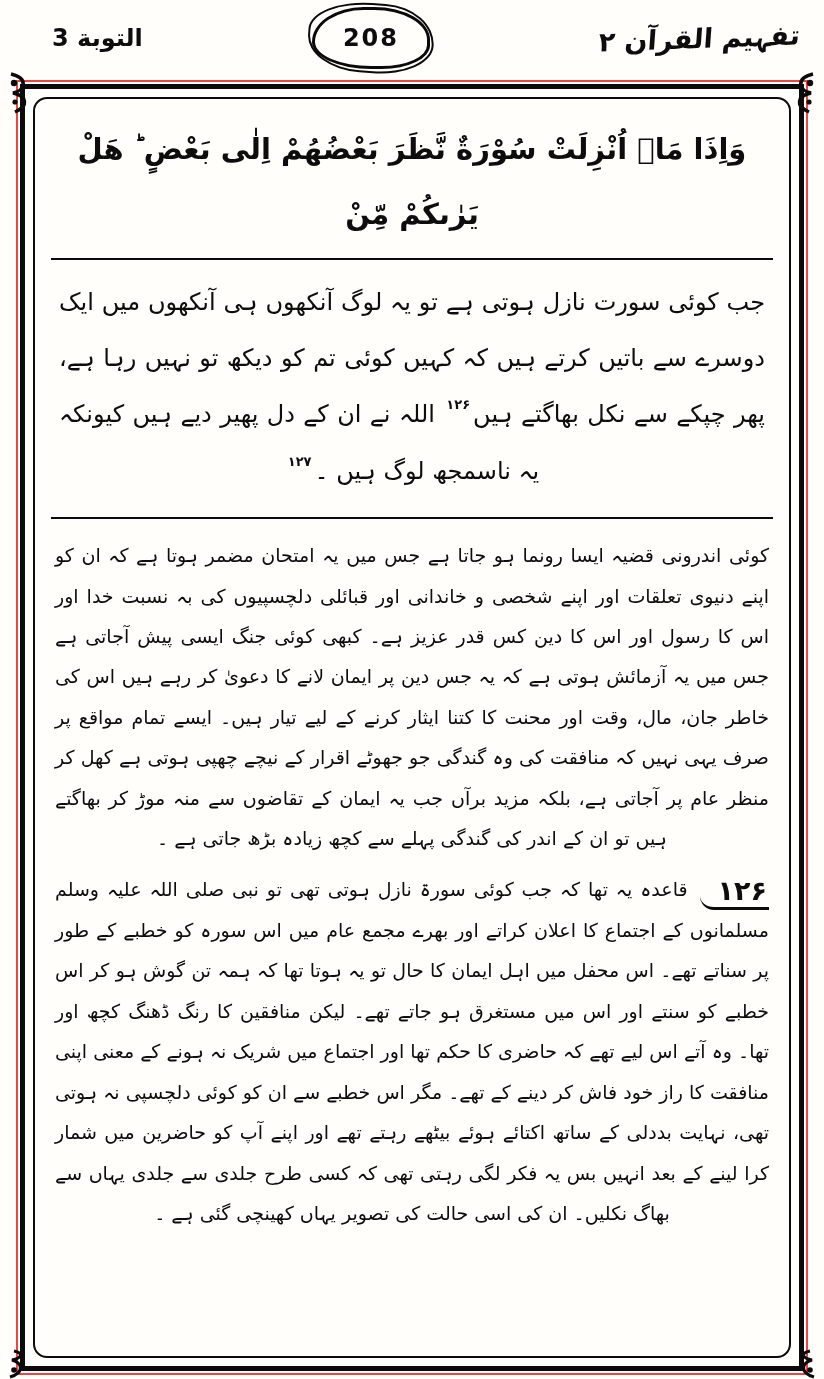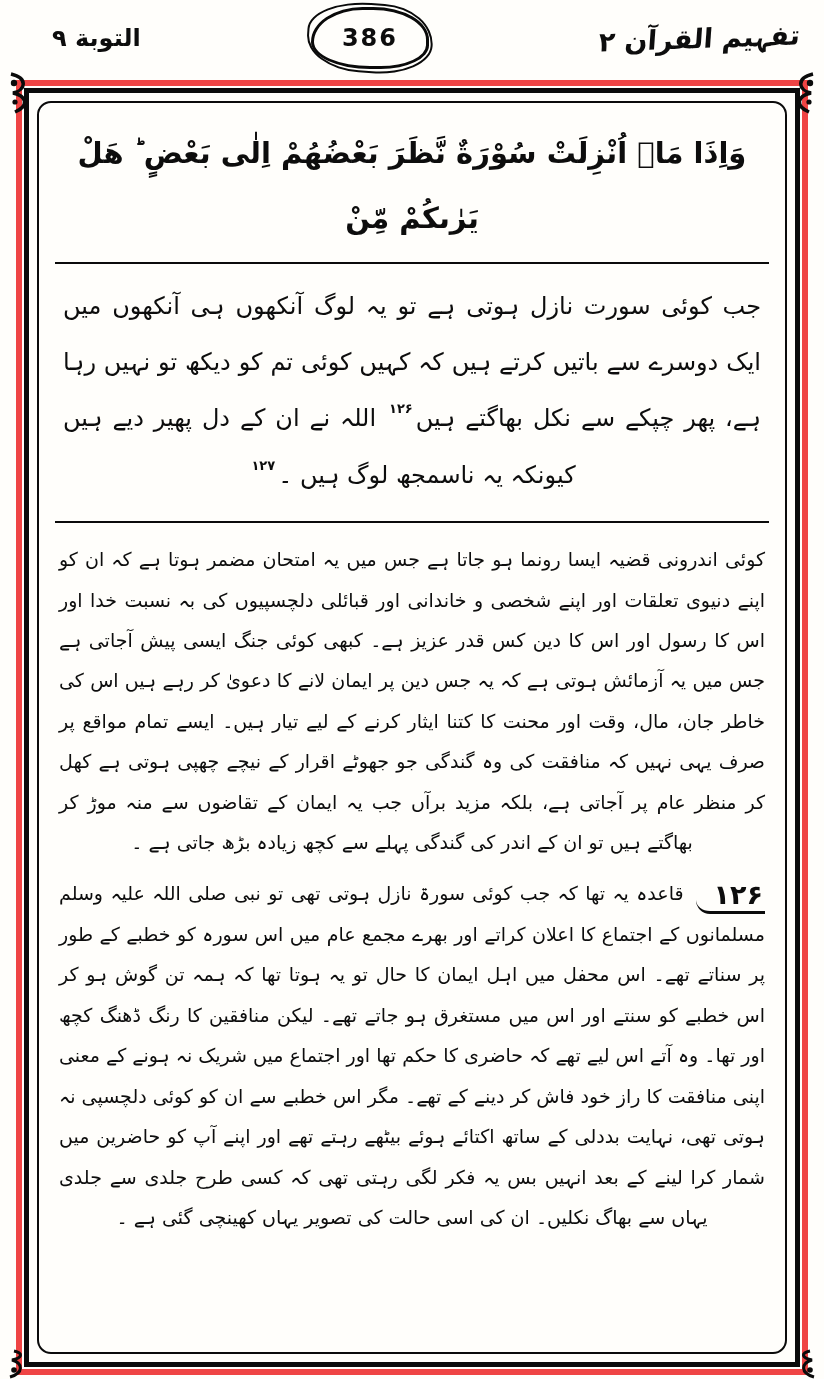--- a/index.html
+++ b/index.html
@@ -32,21 +32,21 @@
     content:"";position:absolute;inset:-7px;
     border:2px solid #0a0a0a;
     border-radius:55% 45% 52% 48% / 48% 62% 50% 55%;
     transform:rotate(4deg);
   }
   .medallion .page-num{font-size:24px;font-weight:700;letter-spacing:2px;}
   .surah-label{font-size:24px;font-weight:600;white-space:nowrap;padding-left:28px;}
   
   .frame{
     position:absolute;left:16px;right:16px;top:80px;bottom:4px;
-    border:6px solid #ef4444;
+    border:2px solid #ef4444;
   }
   .frame-band{
     position:absolute;inset:2px;
     border:5px solid #0b0b0b;
   }
   .content{
     position:absolute;inset:8px;
     border:2px solid #0b0b0b;
     border-radius:14px;
     padding:6px 14px;
@@ -110,23 +110,23 @@
   }
 </style>
 </head>
 <body>
 
 <div class="page">
 
   <div class="header">
     <div class="book-title">تفہیم القرآن ۲</div>
     <div class="medallion">
-      <span class="page-num">386</span>
+      <span class="page-num">208</span>
     </div>
-    <div class="surah-label">التوبة ۹</div>
+    <div class="surah-label">التوبة 3</div>
   </div>
 
   <svg class="corner-orn corner-tl" width="30" height="42" viewBox="0 0 30 42">
     <path d="M5 2 C 22 6, 20 18, 7 21 C 21 24, 23 34, 9 40" fill="none" stroke="#0b0b0b" stroke-width="3.5"></path>
     <circle cx="8" cy="11" r="3.2" fill="#0b0b0b"></circle>
       <circle cx="9" cy="30" r="2.6" fill="#0b0b0b"></circle>
   </svg>
   <svg class="corner-orn corner-tr" width="30" height="42" viewBox="0 0 30 42">
     <path d="M5 2 C 22 6, 20 18, 7 21 C 21 24, 23 34, 9 40" fill="none" stroke="#0b0b0b" stroke-width="3.5"></path>
     <circle cx="8" cy="11" r="3.2" fill="#0b0b0b"></circle>

